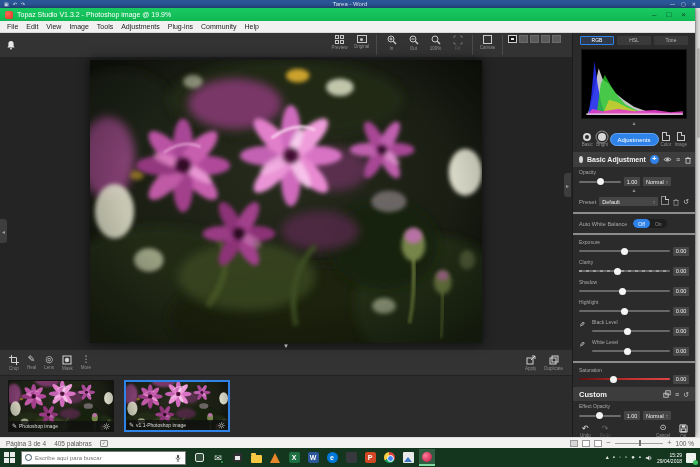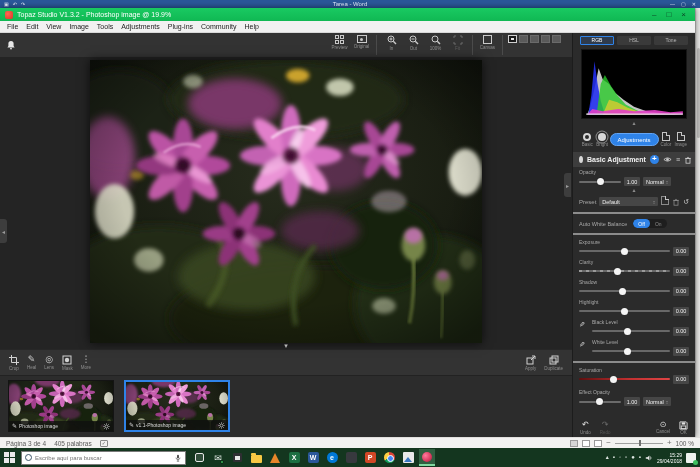--- a/index.html
+++ b/index.html
@@ -708,20 +708,30 @@
           <div class="microlbl">Saturation</div>
           <div class="sline">
             <div class="strack sat">
                 <div class="knob" style="left:38%;position:absolute;top:-2.5px;width:7px;height:7px;background:#f4f4f4;border-radius:50%;margin-left:-3.5px"></div>
               </div>
             <div class="vbox">0.00</div>
           </div>
         </div>
       </div>
 
+      <div class="sechead" style="height:14px">
+        <span class="ttl" style="font-size:7.5px">Custom</span>
+        <span class="right">
+          <svg class="ic" width="8" height="8">
+              <use href="#i-stack"></use>
+            </svg>
+          <span style="font-size:7px;line-height:7px">≡</span>
+          <span style="font-size:7px;line-height:7px">↺</span>
+        </span>
+      </div>
 
       <div class="oprow">
         <div class="microlbl">Effect Opacity</div>
         <div class="opline">
           <div class="track" style="width:42px">
               <div class="knob" style="left:48%"></div>
             </div>
           <div class="vbox">1.00</div>
           <div class="dbox">
               <span>Normal</span>

